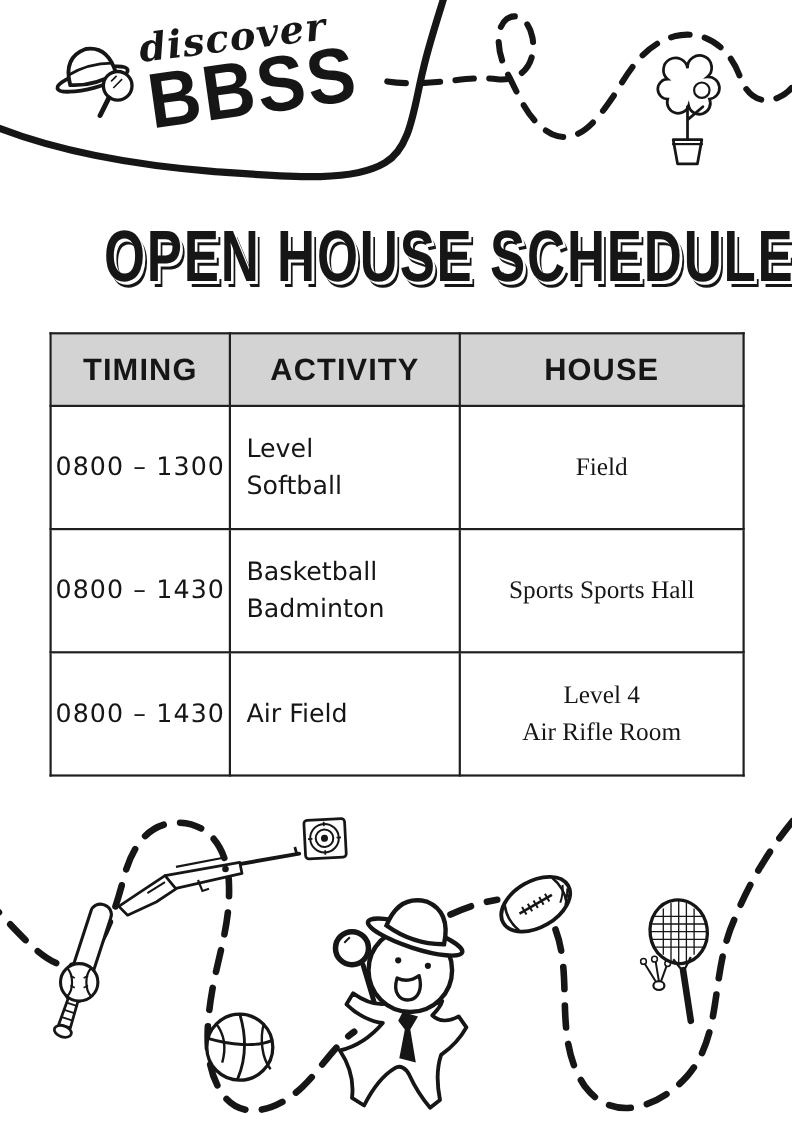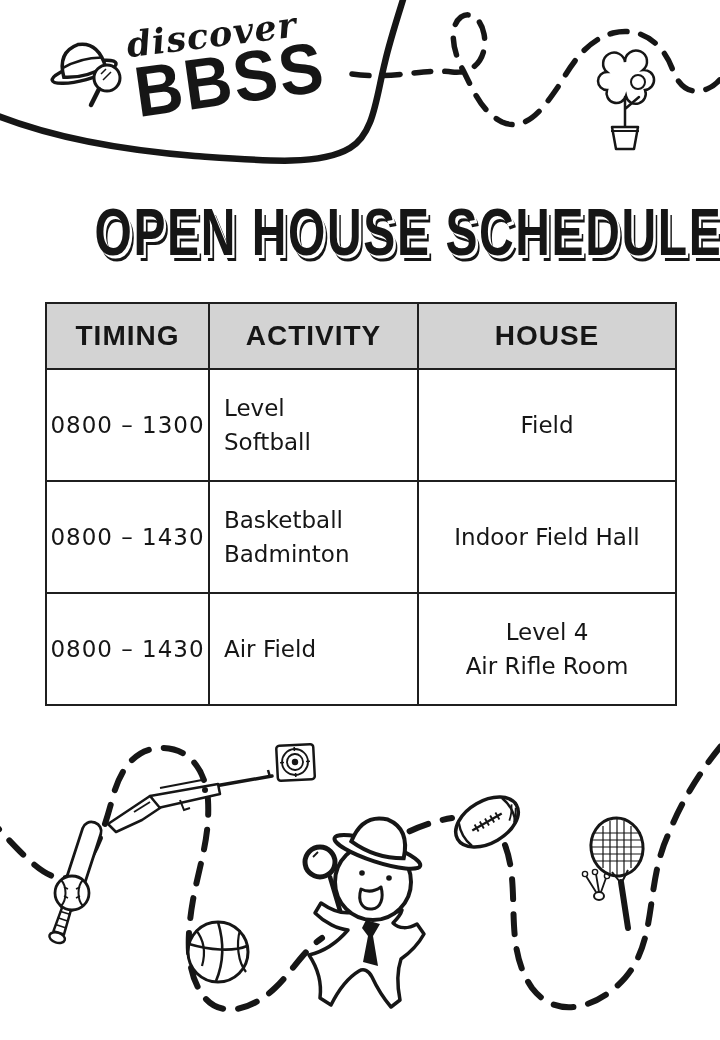--- a/index.html
+++ b/index.html
@@ -35,21 +35,21 @@
   table.schedule th,table.schedule td{
     border:2.5px solid #1f1f1f;vertical-align:middle;overflow:hidden;
   }
   table.schedule th{
     height:62px;background:#d3d3d3;font-family:"Liberation Sans",sans-serif;
     font-size:28px;font-weight:900;letter-spacing:1px;text-align:center;
   }
   table.schedule td{height:108px;font-size:23px;background:#fff;}
   td.col-timing{text-align:center;letter-spacing:1px;}
   td.col-activity{text-align:left;padding-left:14px;line-height:1.5;}
-  td.col-venue{text-align:center;line-height:1.5;}
+  td.col-venue{text-align:center;line-height:1.5;font-family:Liberation Serif, serif;}
   .cellline{display:block;}
   td.col-timing .cellline{display:inline;}
 </style>
 </head>
 <body>
 
 <div id="poster">
 
   <svg class="abs" style="left:0;top:0" width="720" height="200" viewBox="0 0 720 200">
 
@@ -114,21 +114,21 @@
         </tr>
         <tr style="height:110px">
           <td class="col-timing">
             <span class="cellline">0800 – 1430</span>
           </td>
           <td class="col-activity">
             <span class="cellline">Basketball</span>
             <span class="cellline">Badminton</span>
           </td>
           <td class="col-venue">
-            <span class="cellline">Indoor Field Hall</span>
+            <span class="cellline">Sports Sports Hall</span>
           </td>
         </tr>
         <tr style="height:107px">
           <td class="col-timing">
             <span class="cellline">0800 – 1430</span>
           </td>
           <td class="col-activity">
             <span class="cellline">Air Field</span>
           </td>
           <td class="col-venue">

